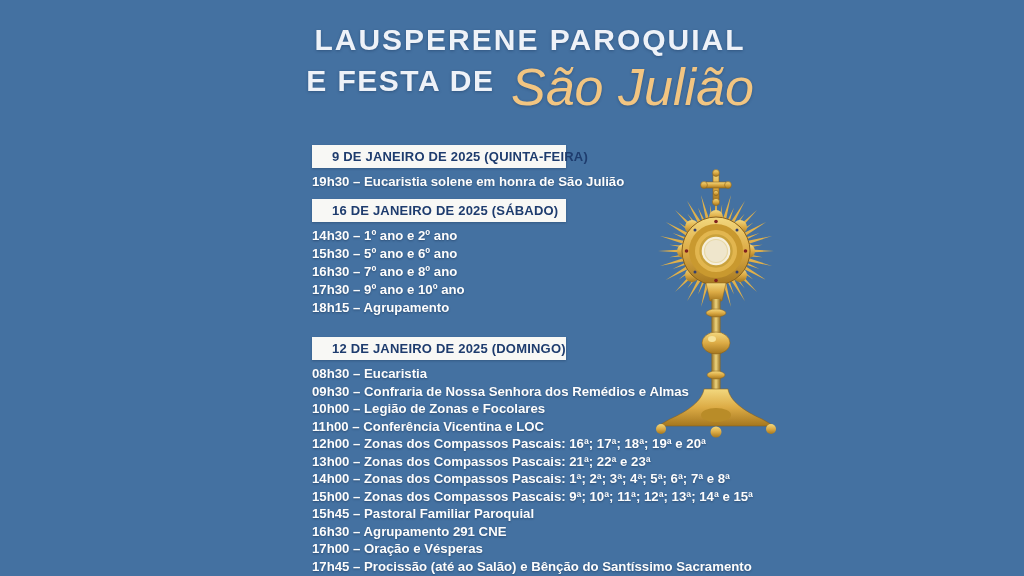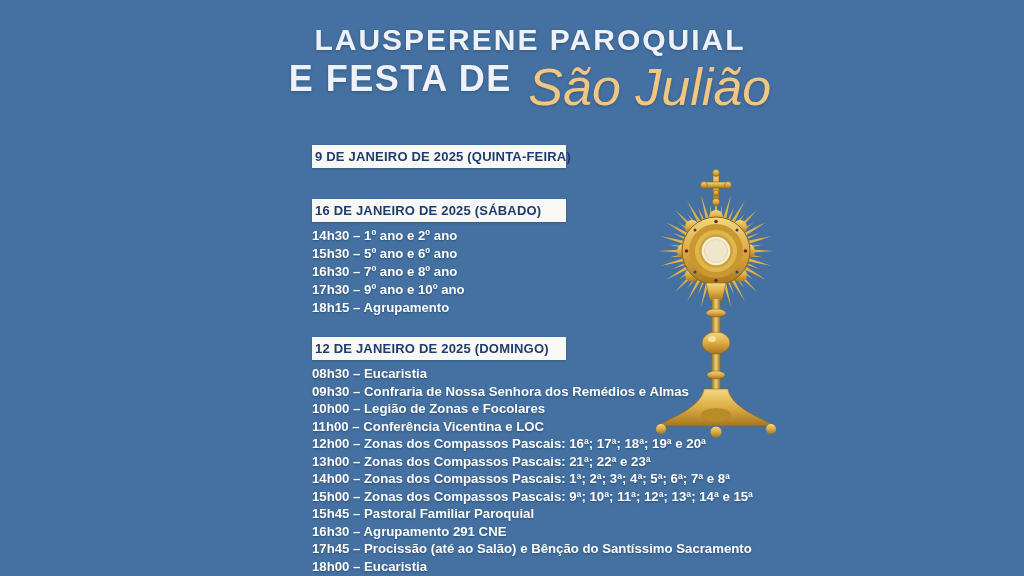--- a/index.html
+++ b/index.html
@@ -29,38 +29,38 @@
   }
 
   .title { position:absolute; top:12px; left:0; width:100%; text-align:center; color:#eef2f8; }
   .title .line1 {
     font-size:30px; font-weight:700; letter-spacing:2px;
     text-shadow:0 1px 3px rgba(15,35,65,.35);
     white-space:nowrap;
   }
   .title .line2 { margin-top:0; white-space:nowrap; }
   .title .line2 .prefix {
-    font-size:36px; font-weight:700; letter-spacing:1.5px; vertical-align:14px;
+    font-size:30px; font-weight:700; letter-spacing:1.5px; vertical-align:14px;
     text-shadow:0 1px 3px rgba(15,35,65,.35);
   }
   .title .line2 .script {
     font-family:Liberation Sans, sans-serif; font-style:italic; font-weight:normal;
     font-size:52px; color:#f2c581; margin-left:12px;
     text-shadow:0 1px 3px rgba(15,35,65,.30);
   }
 
   .section { position:absolute; left:47px; }
   .sec-thu { top:134px; }
   .sec-sat { top:188px; }
   .sec-sun { top:326px; }
 
   .date-box {
     width:254px; background:#f8f8f5; color:#1e3c6e;
     font-size:13px; font-weight:700; letter-spacing:.2px;
-    padding:4px 3px; white-space:nowrap;
+    padding:4px 20px; white-space:nowrap;
     box-shadow:0 1px 2px rgba(15,35,65,.30);
   }
 
   .items { margin-top:5px; }
   .item {
     color:#fdfdfd; font-size:13.2px; font-weight:700; letter-spacing:0;
     white-space:nowrap; text-shadow:0 1px 2px rgba(15,35,65,.45);
   }
   .sec-thu .item, .sec-sat .item { height:18px; line-height:18px; }
   .sec-sun .item { height:17.5px; line-height:17.5px; }
@@ -192,20 +192,23 @@
   <div class="title">
     <div class="line1">LAUSPERENE PAROQUIAL</div>
     <div class="line2">
       <span class="prefix">E FESTA DE</span>
       <span class="script">São Julião</span>
     </div>
   </div>
 
   <div class="section sec-thu">
     <div class="date-box">9 DE JANEIRO DE 2025 (QUINTA-FEIRA)</div>
+    <div class="items">
+      <div class="item">19h30 – Eucaristia solene em honra de São Julião</div>
+    </div>
   </div>
 
   <div class="section sec-sat">
     <div class="date-box">16 DE JANEIRO DE 2025 (SÁBADO)</div>
     <div class="items">
       <div class="item">14h30 – 1º ano e 2º ano</div>
       <div class="item">15h30 – 5º ano e 6º ano</div>
       <div class="item">16h30 – 7º ano e 8º ano</div>
       <div class="item">17h30 – 9º ano e 10º ano</div>
       <div class="item">18h15 – Agrupamento</div>
@@ -218,18 +221,19 @@
       <div class="item">08h30 – Eucaristia</div>
       <div class="item">09h30 – Confraria de Nossa Senhora dos Remédios e Almas</div>
       <div class="item">10h00 – Legião de Zonas e Focolares</div>
       <div class="item">11h00 – Conferência Vicentina e LOC</div>
       <div class="item">12h00 – Zonas dos Compassos Pascais: 16ª; 17ª; 18ª; 19ª e 20ª</div>
       <div class="item">13h00 – Zonas dos Compassos Pascais: 21ª; 22ª e 23ª</div>
       <div class="item">14h00 – Zonas dos Compassos Pascais: 1ª; 2ª; 3ª; 4ª; 5ª; 6ª; 7ª e 8ª</div>
       <div class="item">15h00 – Zonas dos Compassos Pascais: 9ª; 10ª; 11ª; 12ª; 13ª; 14ª e 15ª</div>
       <div class="item">15h45 – Pastoral Familiar Paroquial</div>
       <div class="item">16h30 – Agrupamento 291 CNE</div>
+      <div class="item">17h00 – Oração e Vésperas</div>
       <div class="item">17h45 – Procissão (até ao Salão) e Bênção do Santíssimo Sacramento</div>
       <div class="item">18h00 – Eucaristia</div>
     </div>
   </div>
 
 </div>
 
 </body></html>

